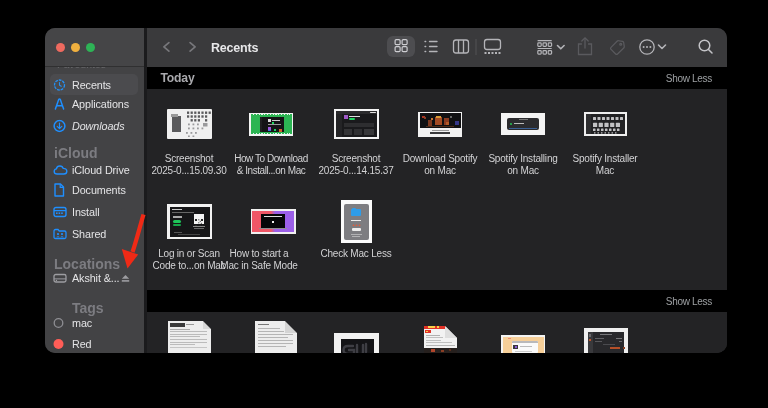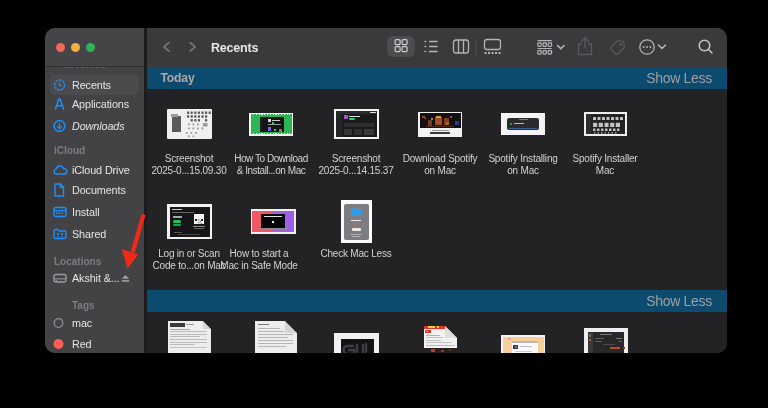--- a/index.html
+++ b/index.html
@@ -11,24 +11,24 @@
 #toolbar{position:absolute;left:0;top:0;width:682px;height:39px;background:transparent;}
 #toolbar2{position:absolute;left:99px;top:0;width:583px;height:39px;background:#3a3a3c;}
 #sidebar{position:absolute;left:0;top:39px;width:99px;height:286px;background:#434345;}
 #lcol{position:absolute;left:0;top:0;width:99px;height:39px;background:#454547;}
 #vsep{position:absolute;left:99px;top:0;width:2.5px;height:325px;background:#1b1b1d;}
 #content{position:absolute;left:101.5px;top:39px;width:580.5px;height:286px;background:#232325;overflow:hidden;}
 .tl{position:absolute;top:15px;width:9px;height:9px;border-radius:50%;}
 .srow{position:absolute;left:4px;width:97px;height:21px;font-size:10.8px;letter-spacing:-0.1px;color:#e4e4e6;}
 .srow .lbl{position:absolute;left:23px;top:50%;transform:translateY(-50%);white-space:nowrap;}
 .srow svg{position:absolute;left:4px;top:50%;transform:translateY(-50%);}
-.shead{position:absolute;left:9px;font-size:10px;font-weight:bold;color:#7c7c81;}
-.band{position:absolute;left:0;width:580.5px;height:22px;background:#0c4a6e;}
+.shead{position:absolute;left:9px;font-size:14px;font-weight:bold;color:#7c7c81;}
+.band{position:absolute;left:0;width:580.5px;height:22px;background:#000000;}
 .band .t{position:absolute;left:14px;top:50%;transform:translateY(-50%);font-size:12.2px;font-weight:bold;letter-spacing:-0.2px;color:#a9a9ad;}
-.band .s{position:absolute;right:15px;top:50%;transform:translateY(-50%);font-size:14px;letter-spacing:-0.3px;color:#9da0a3;}
+.band .s{position:absolute;right:15px;top:50%;transform:translateY(-50%);font-size:10px;letter-spacing:-0.3px;color:#9da0a3;}
 .cap{position:absolute;width:90px;text-align:center;font-size:10px;line-height:12.3px;color:#d2d2d4;letter-spacing:-0.2px;}
 </style>
 </head>
 <body>
 <div id="stage">
 <div id="win">
   <div id="lcol"></div>
   <div id="toolbar2"></div>
   <div id="toolbar">
   <svg width="682" height="39" viewBox="0 0 682 39">

